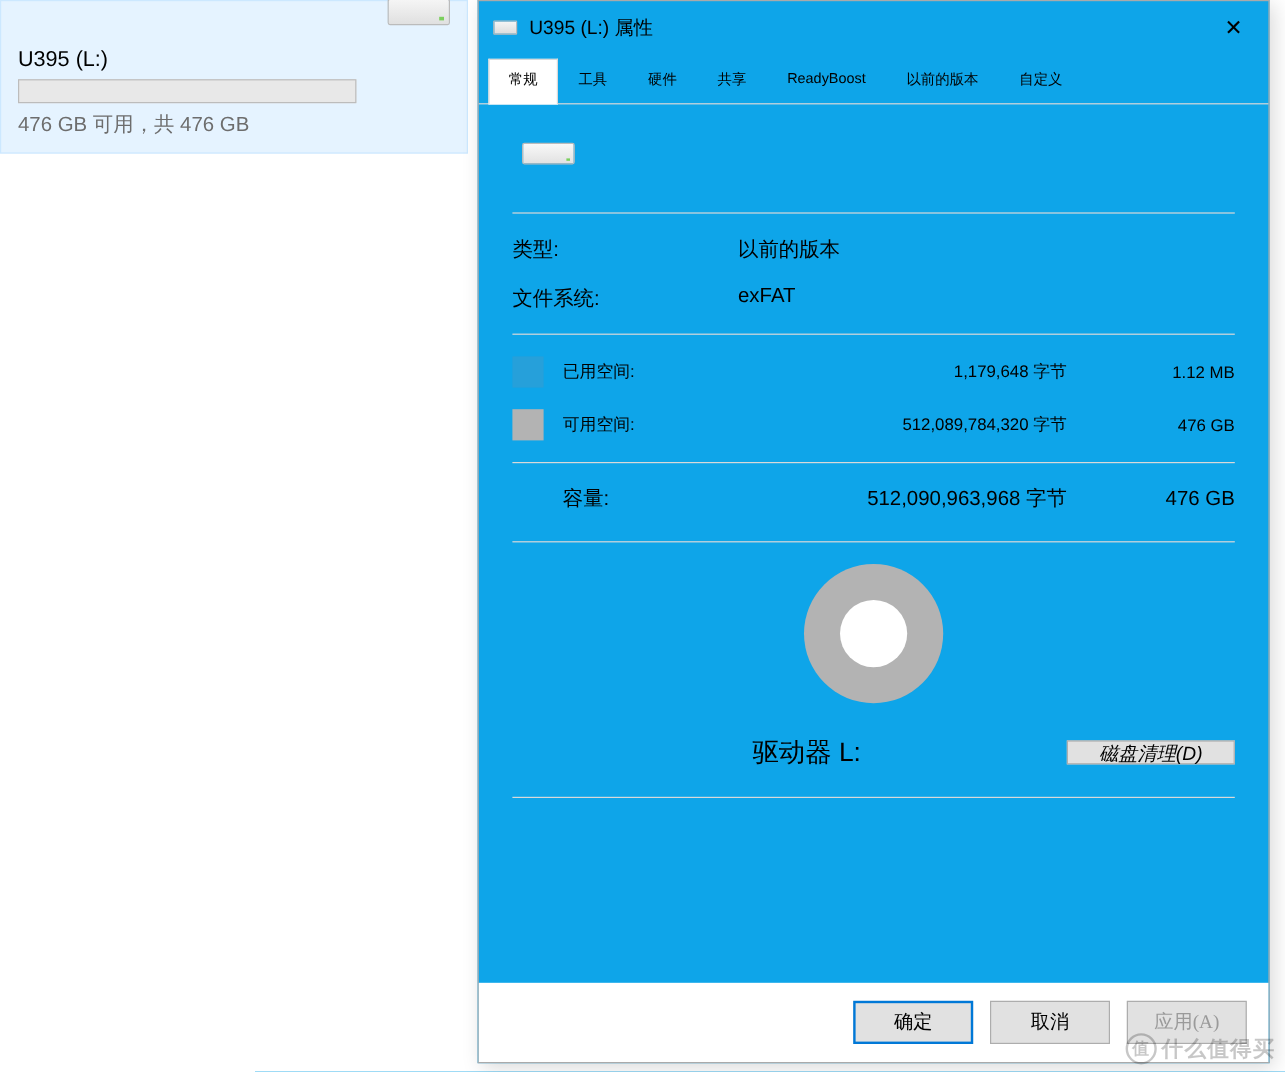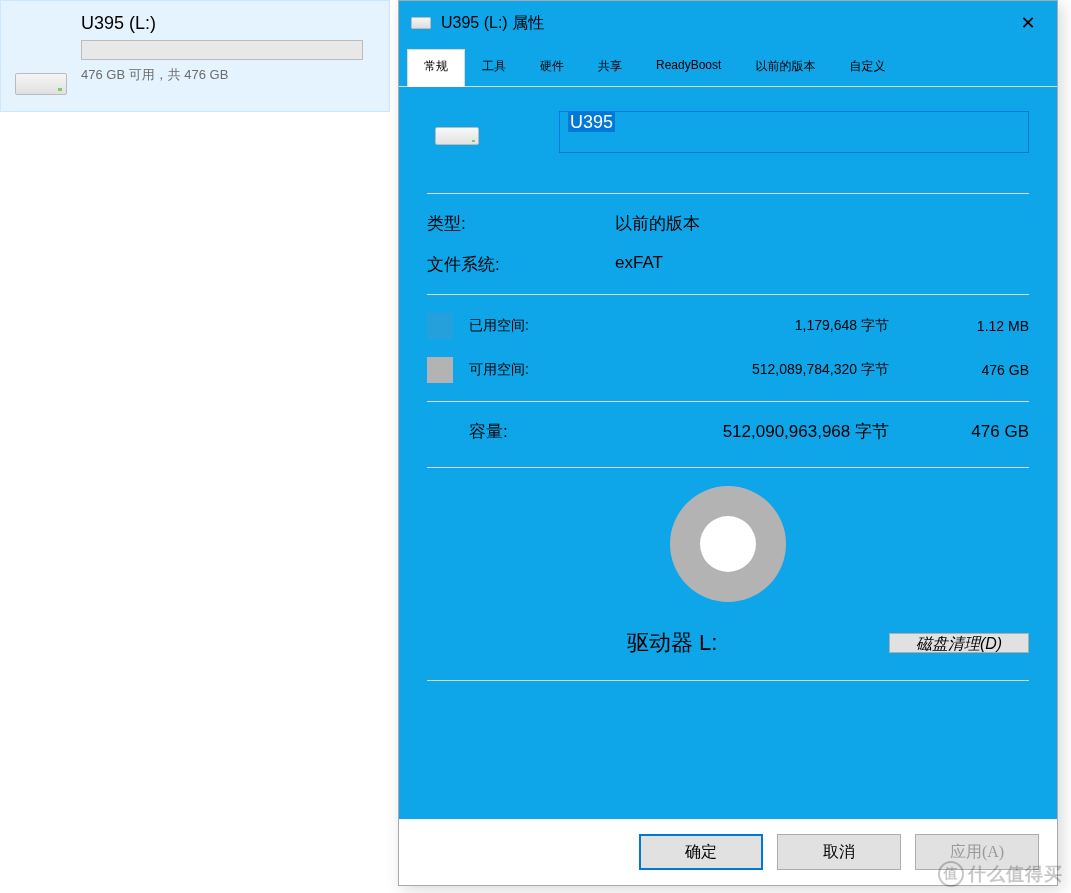--- a/index.html
+++ b/index.html
@@ -1,26 +1,26 @@
 <!DOCTYPE html>
 <html><head>
 <meta charset="utf-8">
 <style>
 * { box-sizing: border-box; margin: 0; padding: 0; font-family: "Microsoft YaHei", "Segoe UI", sans-serif; }
 body { width: 1071px; height: 893px; background: #fff; position: relative; overflow: hidden; }
 
 
-.explorer { position: absolute; left: 0; top: 0; width: 390px; height: 112px; background: #e5f3ff; border: 1px solid #cce8ff; padding: 12px 14px; display: flex; gap: 14px; }
+.explorer { position: absolute; left: 0; top: 0; width: 390px; height: 128px; background: #e5f3ff; border: 1px solid #cce8ff; padding: 12px 14px; display: flex; gap: 14px; flex-direction: column; }
 .drive-icon-big { width: 52px; height: 38px; position: relative; align-self: flex-end; margin-bottom: 4px; }
 .drive-icon-big .body { position: absolute; bottom: 0; width: 52px; height: 22px; background: linear-gradient(#f5f5f5,#e0e0e0); border: 1px solid #bbb; border-radius: 2px; }
 .drive-icon-big .led { position: absolute; bottom: 4px; right: 5px; width: 4px; height: 3px; background: #7bcf5d; }
 .drive-info { flex: 1; display: flex; flex-direction: column; gap: 6px; }
 .drive-title { font-size: 18px; color: #000; }
 .drive-bar { width: 282px; height: 20px; background: #e8e8e8; border: 1px solid #bcbcbc; }
-.drive-sub { font-size: 13px; color: #6d6d6d; }
+.drive-sub { font-size: 17px; color: #6d6d6d; }
 
 
 .dialog { position: absolute; left: 398px; top: 0; width: 660px; height: 886px; background: #0ea5e9; border: 1px solid #aaa; box-shadow: 4px 4px 16px rgba(0,0,0,.15); display: flex; flex-direction: column; }
 .titlebar { height: 44px; display: flex; align-items: center; padding: 0 6px 0 12px; }
 .titlebar .tb-icon { width: 20px; height: 12px; background: linear-gradient(#f5f5f5,#ddd); border: 1px solid #bbb; border-radius: 1px; margin-right: 10px; }
 .titlebar .tb-title { font-size: 16px; color: #000; flex: 1; }
 .close-btn { width: 46px; height: 32px; display: flex; align-items: center; justify-content: center; cursor: pointer; font-size: 18px; color: #000; }
 
 .tabs { display: flex; border-bottom: 1px solid #d9d9d9; padding: 0 8px; margin-top: 4px; }
 .tab { padding: 8px 16px 10px; font-size: 12px; color: #000; cursor: pointer; border: 1px solid transparent; position: relative; }
@@ -57,21 +57,21 @@
 
 .donut-wrap { display: flex; flex-direction: column; align-items: center; margin-top: 6px; }
 .donut { width: 116px; height: 116px; border-radius: 50%; background: #b3b3b3; position: relative; }
 .donut::after { content: ""; position: absolute; left: 30px; top: 30px; width: 56px; height: 56px; border-radius: 50%; background: #fff; }
 
 .below-donut { display: flex; align-items: center; justify-content: space-between; margin-top: 26px; padding: 0 0 0 200px; }
 .drive-letter-lbl { font-size: 22px; text-align: center; }
 .cleanup-btn { width: 140px; height: 20px; background: #e1e1e1; border: 1px solid #adadad; font-size: 16px; cursor: pointer; font-style: italic; }
 
 .btn-bar { height: 66px; border-top: 0; display: flex; align-items: center; justify-content: flex-end; gap: 14px; padding: 0 18px; background: #fff; }
-.btn { width: 124px; height: 36px; font-size: 16px; border: 1px solid #adadad; background: #e1e1e1; cursor: pointer; }
+.btn { width: 100px; height: 36px; font-size: 16px; border: 1px solid #adadad; background: #e1e1e1; cursor: pointer; }
 .btn.primary { border: 2px solid #0078d7; background: #e1e1e1; }
 .btn.disabled { color: #9a9a9a; background: #e1e1e1; cursor: default; font-family: Liberation Serif, serif; }
 
 .watermark { position: absolute; right: 8px; bottom: 6px; font-size: 18px; color: rgba(0,0,0,.22); font-weight: bold; letter-spacing: 1px; pointer-events: none; display: flex; align-items: center; gap: 4px; }
 .watermark .c { width: 26px; height: 26px; border-radius: 50%; border: 2px solid rgba(0,0,0,.22); display: inline-flex; align-items: center; justify-content: center; font-size: 14px; }
 </style>
 </head>
 <body>
 
 <div class="explorer">
@@ -104,21 +104,20 @@
     <div class="tab">以前的版本</div>
     <div class="tab">自定义</div>
   </div>
 
   <div class="tab-body">
     <div class="row-name">
       <div class="small-drive-icon">
           <div class="body"></div>
           <div class="led"></div>
         </div>
-      <div class="name-input"><span class="sel">U395</span></div>
     </div>
     <hr class="hr">
 
     <div class="info-row">
       <div class="lbl">类型:</div>
       <div class="val">以前的版本</div>
     </div>
     <div class="info-row">
       <div class="lbl">文件系统:</div>
       <div class="val">exFAT</div>

